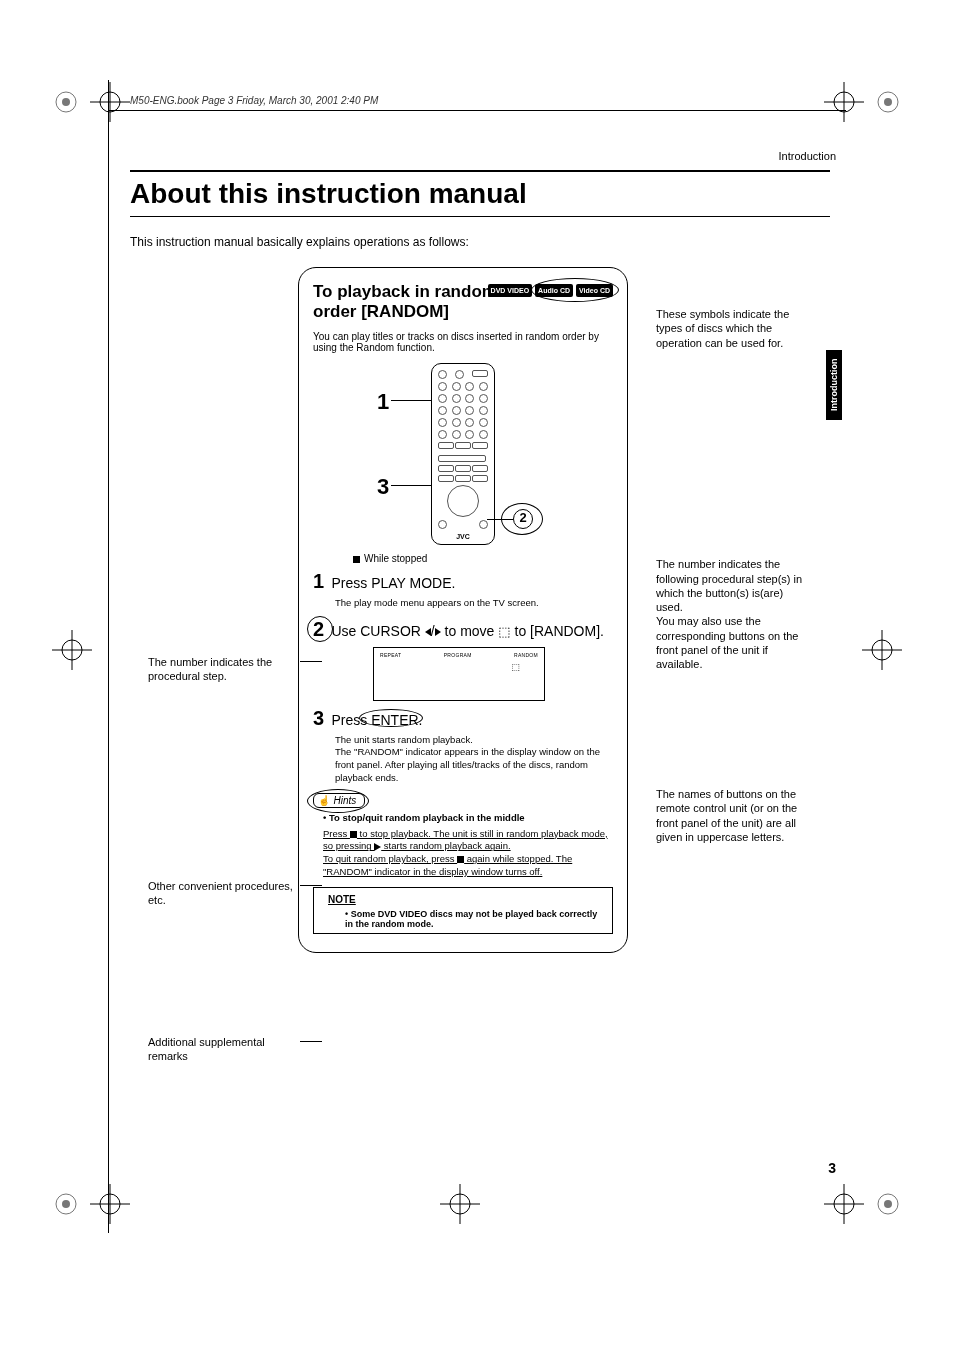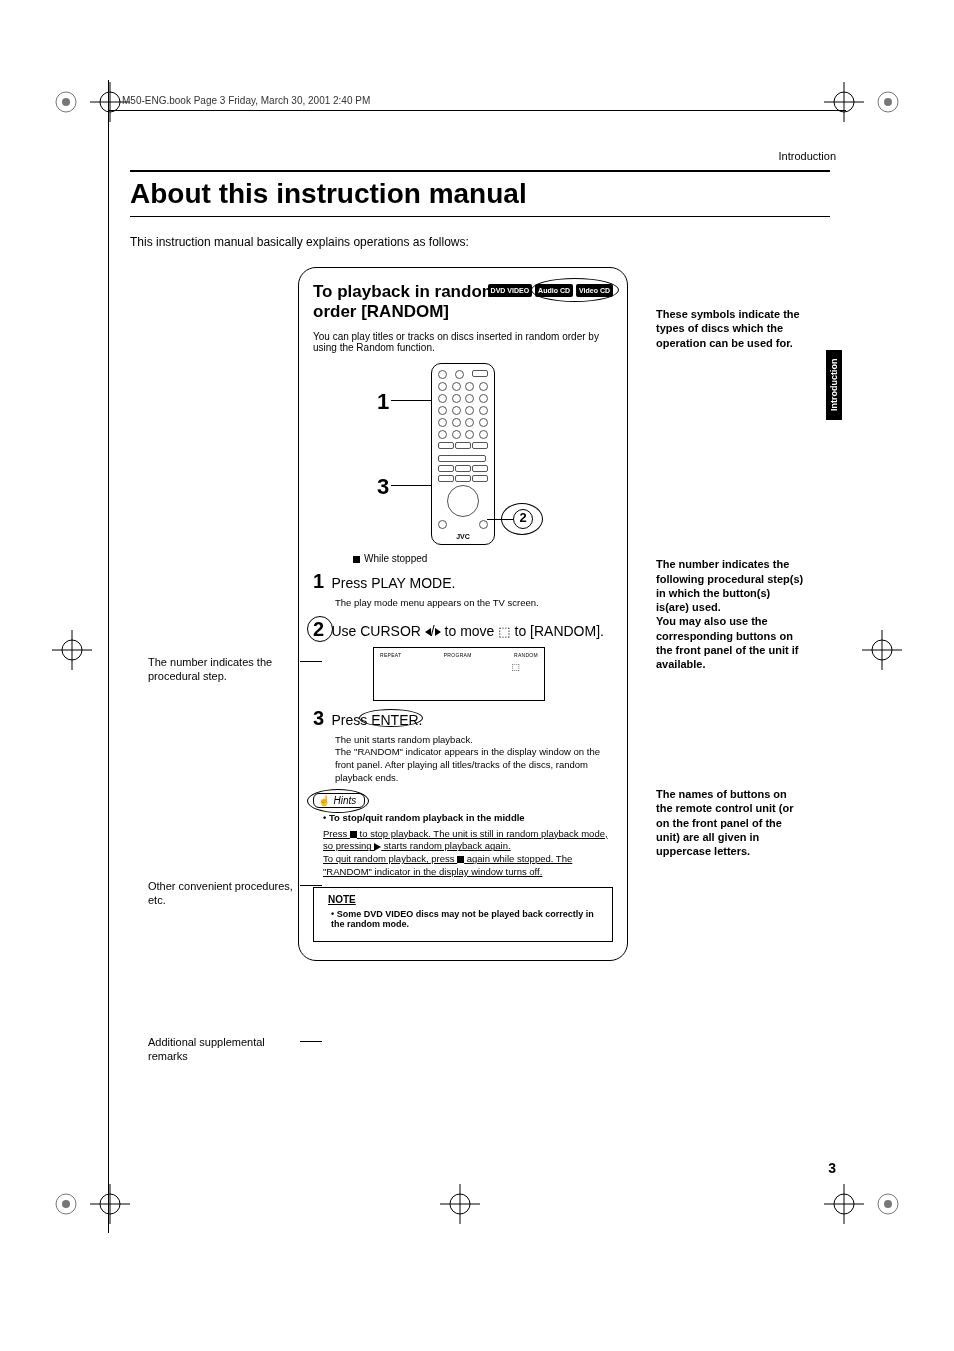--- a/index.html
+++ b/index.html
@@ -15,23 +15,24 @@
   }
   .page {
     position: absolute;
     left: 130px;
     top: 150px;
     width: 700px;
   }
   .header-line {
     position: absolute;
     top: 95px;
-    left: 122px;
+    left: 130px;
     font-size: 10px;
     color: #333;
+    font-style: italic;
   }
   .section-name {
     position: absolute;
     right: 118px;
     top: 150px;
     font-size: 11px;
   }
   .rule-thick {
     border: none;
     border-top: 2px solid #000;
@@ -270,49 +271,48 @@
   }
   .bullet-block .lead-bold {
     font-weight: bold;
     margin-bottom: 3px;
   }
   .bullet-block .body {
     text-decoration: underline;
   }
   .note-box {
     border: 1px solid #000;
-    padding: 6px 8px 12px 8px;
+    padding: 6px 8px 4px 8px;
     margin-top: 8px;
   }
   .note-box .note-title {
     font-weight: bold;
     font-size: 10px;
     text-decoration: underline;
     margin: 0 0 4px 6px;
   }
   .note-box .note-body {
     font-size: 9px;
     font-weight: bold;
-    margin-left: 9px;
+    margin-left: 23px;
   }
   .note-box .note-body::before {
     content: "•  ";
   }
   .right-callouts {
     width: 170px;
     font-size: 11px;
     line-height: 1.3;
     padding-left: 28px;
     position: relative;
   }
   .r-callout {
     position: absolute;
     left: 28px;
     width: 150px;
-    font-weight: bold;
   }
   .side-tab {
     position: absolute;
     right: 112px;
     top: 350px;
     width: 16px;
     height: 70px;
     background: #000;
     color: #fff;
     font-size: 9px;

